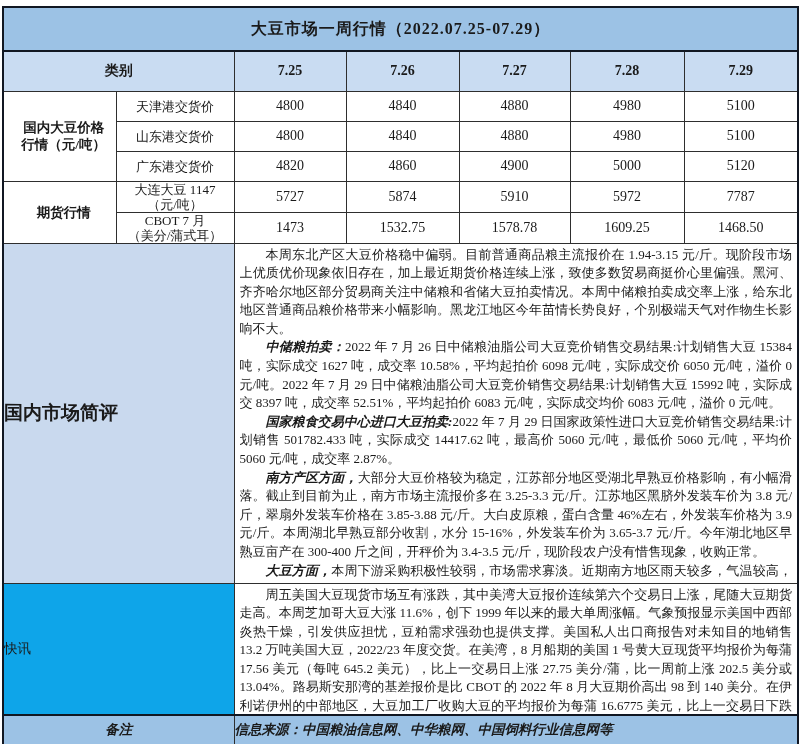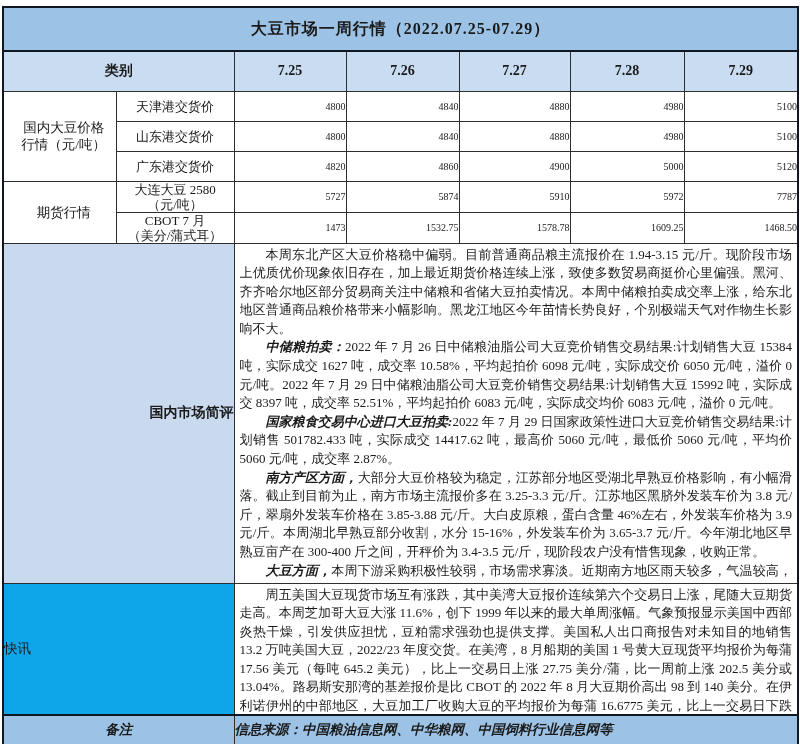--- a/index.html
+++ b/index.html
@@ -34,31 +34,31 @@
   td.title-cell{
     background:var(--title-bg);text-align:center;
     font-weight:bold;font-size:16px;letter-spacing:1px;
     border-bottom:2px solid var(--outer);
   }
   td.head-cell{
     background:var(--head-bg);text-align:center;
     font-weight:bold;font-size:14px;
   }
   td.cat-label{
-    background:#ffffff;text-align:center;font-weight:normal;font-size:13.5px;line-height:17px;padding-left:8px;
+    background:#ffffff;text-align:center;font-weight:bold;font-size:13.5px;line-height:17px;padding-left:8px;
   }
   td.sub-label{
     background:#ffffff;text-align:center;font-size:13px;line-height:15px;
   }
   td.val{
-    background:#ffffff;text-align:right;font-size:10px;
+    background:#ffffff;text-align:center;font-size:14px;
     font-family:"Liberation Serif","DejaVu Serif",serif;
   }
   td.big-label{
-    background:var(--label-bg);text-align:right;font-weight:bold;font-size:14px;
+    background:var(--label-bg);text-align:left;font-weight:bold;font-size:19px;
   }
   td.plain-label{
     background:#0ea5e9;text-align:left;font-size:13.5px;
   }
   td.text-cell{
     background:#ffffff;vertical-align:top;padding:2px 5px 0 5px;
   }
   .clip{overflow:hidden;}
   .clip.review{height:334px;}
   .clip.news{height:128px;}
@@ -130,21 +130,21 @@
     <td class="val">4820</td>
     <td class="val">4860</td>
     <td class="val">4900</td>
     <td class="val">5000</td>
     <td class="val">5120</td>
   </tr>
 
   <tr class="r-small">
     <td class="cat-label" rowspan="2">期货行情</td>
     <td class="sub-label">
-      <span>大连大豆 2580</span><br>
+      <span>大连大豆 1147</span><br>
       <span>（元/吨）</span>
     </td>
     <td class="val">5727</td>
     <td class="val">5874</td>
     <td class="val">5910</td>
     <td class="val">5972</td>
     <td class="val">7787</td>
   </tr>
 
   <tr class="r-small">

